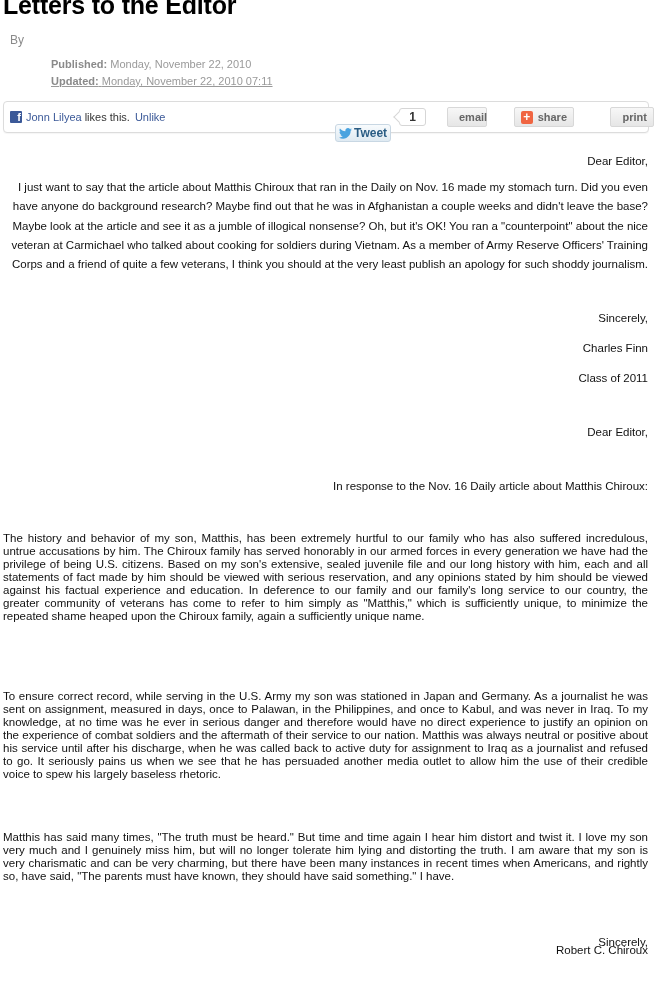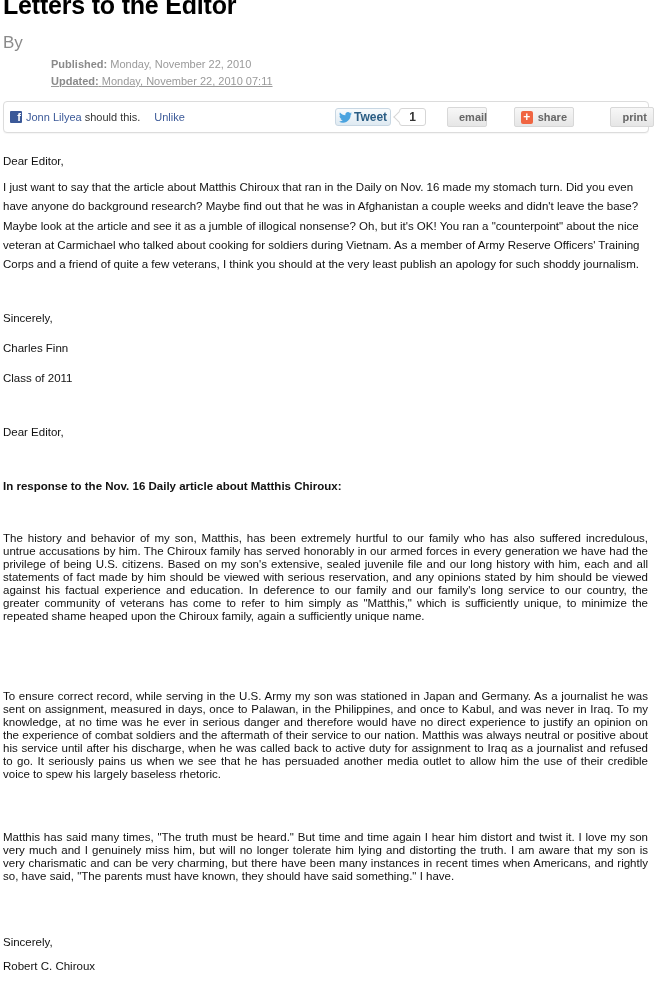--- a/index.html
+++ b/index.html
@@ -6,42 +6,42 @@
   body {
     width: 659px; height: 1007px; overflow: hidden; position: relative;
     font-family: "Liberation Sans", "DejaVu Sans", sans-serif;
     color: #111111;
   }
   .title {
     position: absolute; left: 3px; top: -9px; margin: 0;
     font-size: 25px; font-weight: bold; letter-spacing: -0.2px; color: #000;
     white-space: nowrap;
   }
-  .byline { position: absolute; left: 3px; top: 33px; font-size: 17px; color: #8a8a8a; }
+  .byline { position: absolute; left: 10px; top: 33px; font-size: 12px; color: #8a8a8a; }
   .meta { position: absolute; left: 3px; font-size: 11px; color: #9a9a9a; white-space: nowrap; padding-left: 48px; }
   .meta b { color: #8a8a8a; }
   .meta.pub { top: 58px; }
   .meta.upd { top: 75px; text-decoration: underline; }
 
   .social-bar {
     position: absolute; left: 3px; top: 101px; width: 644px; height: 30px;
     border: 1px solid #dcdcdc; border-radius: 4px; background: #fff;
     box-shadow: 0 1px 1px rgba(0,0,0,0.04);
   }
   .fb-like { position: absolute; left: 6px; top: 9px; font-size: 11px; color: #333; white-space: nowrap; display: flex; align-items: center; }
   .fb-icon {
     width: 12px; height: 12px; background: #3b5998; color: #fff; font-weight: bold;
     font-size: 11px; line-height: 13px; text-align: right; padding-right: 1px; box-sizing: border-box;
     margin-right: 4px; border-radius: 1px; font-family: "Liberation Sans", sans-serif;
   }
   .fb-name { color: #3b5998; margin-right: 3px; text-align: center; }
-  .fb-unlike { color: #3b5998; margin-left: 14px; cursor: pointer; }
+  .fb-unlike { color: #3b5998; margin-left: 5px; cursor: pointer; }
 
   .tweet-btn {
-    position: absolute; left: 331px; top: 6px; width: 56px; height: 18px;
+    position: absolute; left: 331px; top: 22px; width: 56px; height: 18px;
     border: 1px solid #c8d7e3; border-radius: 3px;
     background: linear-gradient(#f8fbfd, #dfeaf2);
     color: #2a5d84; font-size: 12px; font-weight: bold;
     display: flex; align-items: center; justify-content: center; box-sizing: border-box;
   }
   .tweet-btn svg { margin-right: 2px; }
   .tweet-count {
     position: absolute; left: 395px; top: 6px; width: 27px; height: 18px;
     border: 1px solid #d6d6d6; border-radius: 3px; background: #fff;
     font-size: 12px; font-weight: bold; color: #333;
@@ -63,42 +63,42 @@
   .btn-email { left: 443px; width: 40px; }
   .btn-share { left: 510px; width: 60px; }
   .btn-print { left: 606px; width: 44px; }
   .plus {
     width: 13px; height: 13px; background: #f06542; border-radius: 2px;
     color: #fff; font-size: 12px; line-height: 13px; text-align: center; font-weight: bold;
   }
 
   .article { position: absolute; left: 3px; top: 152px; width: 645px; font-size: 11.5px; line-height: 19.3px; color: #111; }
   .article p { margin: 0; }
-  .p { position: absolute; left: 0; width: 645px; }
+  .p { position: absolute; left: 0; width: 645px; text-align: right; }
   .just { text-align: justify; line-height: 13px; }
 </style>
 </head>
 <body>
 
 <h1 class="title">Letters to the Editor</h1>
 <div class="byline">By</div>
 <div class="meta pub">
   <b>Published:</b>
   <span>Monday, November 22, 2010</span>
 </div>
 <div class="meta upd">
   <b>Updated:</b>
   <span>Monday, November 22, 2010 07:11</span>
 </div>
 
 <div class="social-bar">
   <div class="fb-like">
     <span class="fb-icon">f</span>
     <span class="fb-name">Jonn Lilyea</span>
-    <span>should this.</span>
+    <span>likes this.</span>
     <span class="fb-unlike">Unlike</span>
   </div>
 
   <div class="tweet-btn">
     <svg width="13" height="11" viewBox="0 0 24 20">
       <path fill="#4aa3df" d="M24 2.4c-.9.4-1.8.7-2.8.8 1-.6 1.8-1.6 2.2-2.7-1 .6-2 1-3.1 1.2C19.3.7 18 0 16.6 0c-2.7 0-4.9 2.2-4.9 4.9 0 .4 0 .8.1 1.1C7.7 5.8 4.1 3.9 1.7.9c-.4.7-.7 1.6-.7 2.5 0 1.7.9 3.2 2.2 4.1-.8 0-1.6-.2-2.2-.6v.1c0 2.4 1.7 4.4 3.9 4.8-.4.1-.8.2-1.3.2-.3 0-.6 0-.9-.1.6 2 2.4 3.4 4.6 3.4-1.7 1.3-3.8 2.1-6.1 2.1-.4 0-.8 0-1.2-.1C2.2 18.8 4.8 19.6 7.5 19.6c9.1 0 14-7.5 14-14v-.6c1-.7 1.8-1.6 2.5-2.6z"></path>
     </svg>
     <span>Tweet</span>
   </div>
   <div class="tweet-count">1</div>
@@ -126,19 +126,19 @@
 
 <div class="article">
 
   <p class="p" style="top:0px;">Dear Editor,</p>
   <p class="p" style="top:26px;">I just want to say that the article about Matthis Chiroux that ran in the Daily on Nov. 16 made my stomach turn. Did you even have anyone do background research? Maybe find out that he was in Afghanistan a couple weeks and didn't leave the base? Maybe look at the article and see it as a jumble of illogical nonsense? Oh, but it's OK! You ran a "counterpoint" about the nice veteran at Carmichael who talked about cooking for soldiers during Vietnam. As a member of Army Reserve Officers' Training Corps and a friend of quite a few veterans, I think you should at the very least publish an apology for such shoddy journalism.</p>
   <p class="p" style="top:157px;">Sincerely,</p>
   <p class="p" style="top:187px;">Charles Finn</p>
   <p class="p" style="top:217px;">Class of 2011</p>
 
   <p class="p" style="top:271px;">Dear Editor,</p>
-  <p class="p" style="top:325px;font-weight:bold;">In response to the Nov. 16 Daily article about Matthis Chiroux:</p>
+  <p class="p" style="top:325px;">In response to the Nov. 16 Daily article about Matthis Chiroux:</p>
   <p class="p just" style="top:380px;">The history and behavior of my son, Matthis, has been extremely hurtful to our family who has also suffered incredulous, untrue accusations by him. The Chiroux family has served honorably in our armed forces in every generation we have had the privilege of being U.S. citizens. Based on my son's extensive, sealed juvenile file and our long history with him, each and all statements of fact made by him should be viewed with serious reservation, and any opinions stated by him should be viewed against his factual experience and education. In deference to our family and our family's long service to our country, the greater community of veterans has come to refer to him simply as "Matthis," which is sufficiently unique, to minimize the repeated shame heaped upon the Chiroux family, again a sufficiently unique name.</p>
   <p class="p just" style="top:538px;">To ensure correct record, while serving in the U.S. Army my son was stationed in Japan and Germany. As a journalist he was sent on assignment, measured in days, once to Palawan, in the Philippines, and once to Kabul, and was never in Iraq. To my knowledge, at no time was he ever in serious danger and therefore would have no direct experience to justify an opinion on the experience of combat soldiers and the aftermath of their service to our nation. Matthis was always neutral or positive about his service until after his discharge, when he was called back to active duty for assignment to Iraq as a journalist and refused to go. It seriously pains us when we see that he has persuaded another media outlet to allow him the use of their credible voice to spew his largely baseless rhetoric.</p>
   <p class="p just" style="top:679px;">Matthis has said many times, "The truth must be heard." But time and time again I hear him distort and twist it. I love my son very much and I genuinely miss him, but will no longer tolerate him lying and distorting the truth. I am aware that my son is very charismatic and can be very charming, but there have been many instances in recent times when Americans, and rightly so, have said, "The parents must have known, they should have said something." I have.</p>
   <p class="p" style="top:781px;">Sincerely,</p>
-  <p class="p" style="top:789px;margin-top:16px;">Robert C. Chiroux</p>
+  <p class="p" style="top:789px;">Robert C. Chiroux</p>
 </div>
 
 </body></html>

